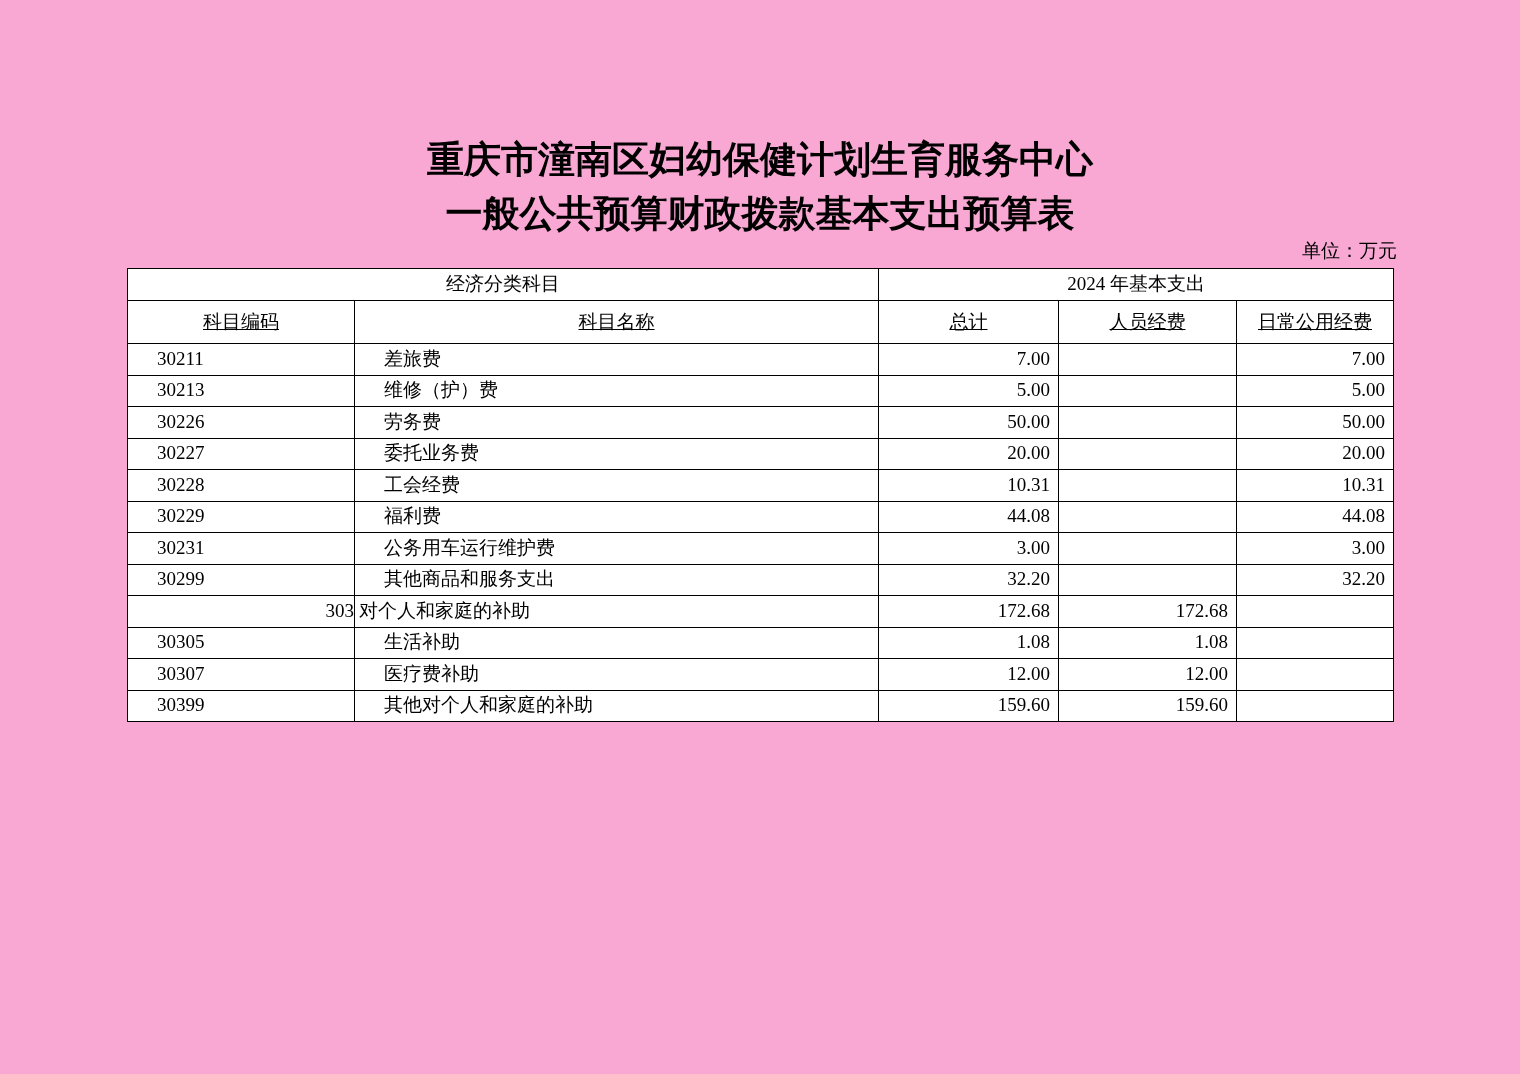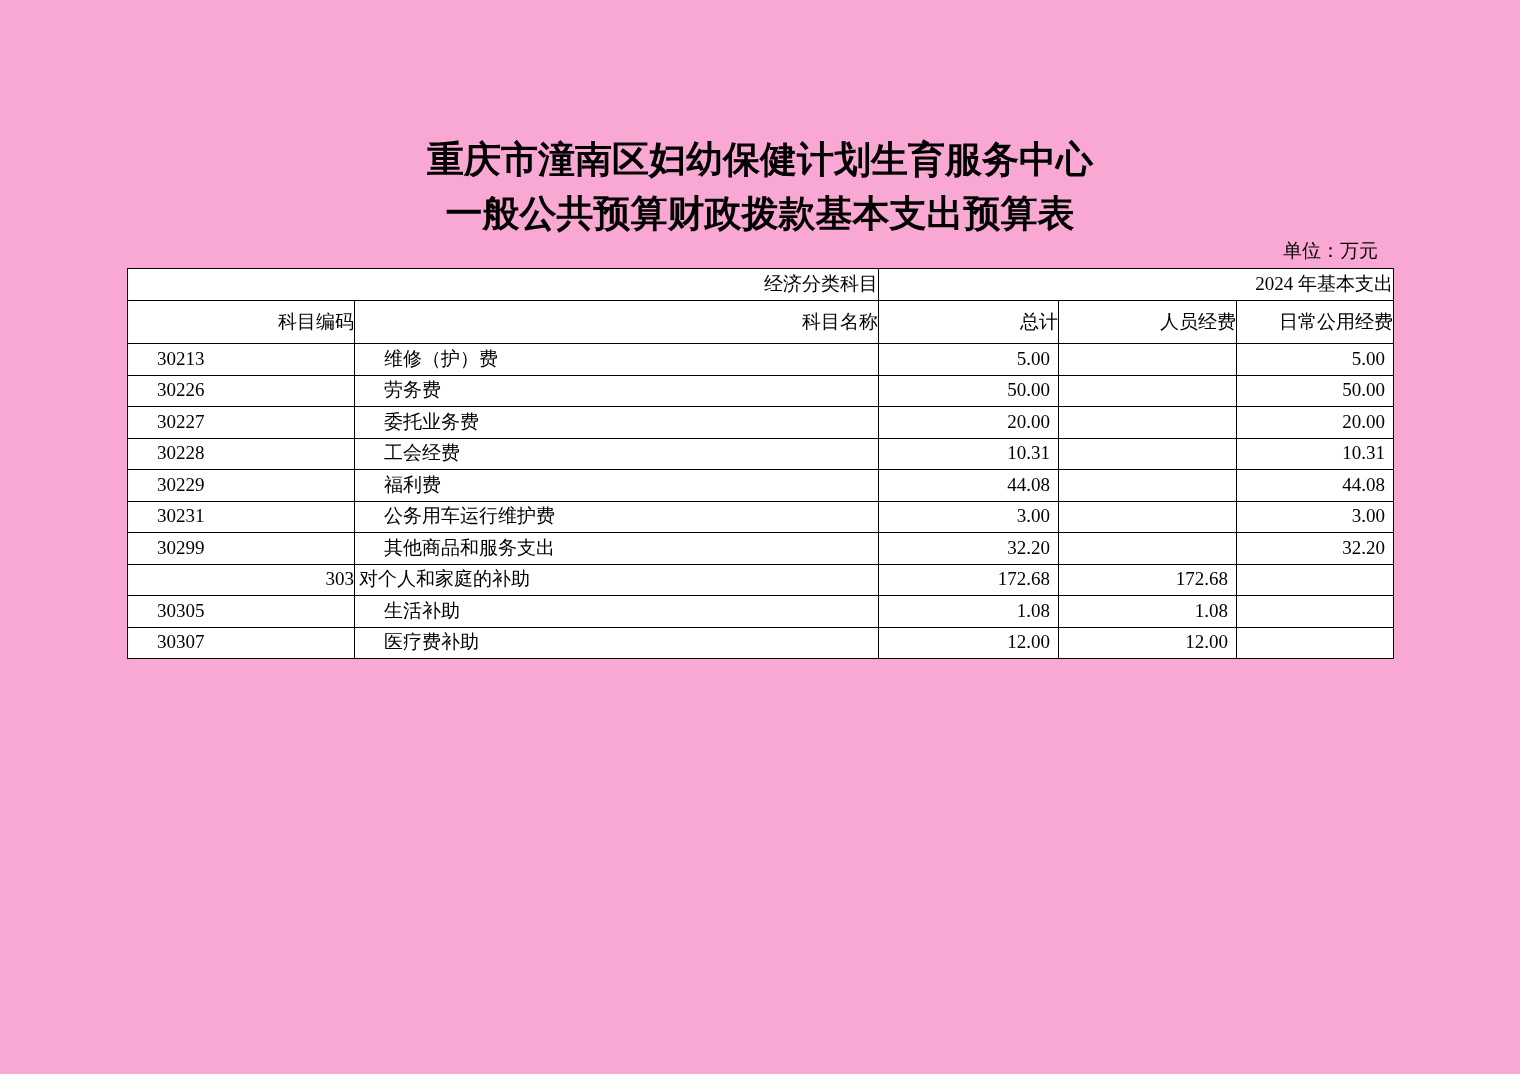--- a/index.html
+++ b/index.html
@@ -17,21 +17,21 @@
     position: absolute; top: 138px; left: 0; width: 100%;
     text-align: center; font-size: 37px; font-weight: bold;
     letter-spacing: 0px; line-height: 44px;
   }
   .title-line2 {
     position: absolute; top: 192px; left: 0; width: 100%;
     text-align: center; font-size: 37px; font-weight: bold;
     line-height: 44px;
   }
   .unit-note {
-    position: absolute; top: 240px; right: 142px;
+    position: absolute; top: 240px; right: 123px;
     font-size: 19px; line-height: 22px;
   }
 
   table.budget {
     position: absolute; top: 268px; left: 127px;
     width: 1266px;
     border-collapse: collapse; table-layout: fixed;
     background: #ffffff;
   }
   table.budget col.c1 { width: 227px; }
@@ -41,24 +41,24 @@
   table.budget col.c5 { width: 157px; }
 
   table.budget th, table.budget td {
     border: 1px solid #000000;
     font-size: 19px; font-weight: normal;
     vertical-align: middle;
     white-space: nowrap; overflow: hidden;
     line-height: 1.1;
   }
   table.budget thead tr.group-row  { height: 32px; }
-  table.budget thead tr.column-row { height: 43px; }
+  table.budget thead tr.column-row { height: 43px; text-decoration: underline; }
   table.budget tbody tr { height: 31.5px; }
 
-  table.budget th { text-align: right; }
+  table.budget th { text-align: center; }
 
   td.code { text-align: left; padding-left: 29px; }
   td.name { text-align: left; padding-left: 29px; }
   tr.lv1 td.code { padding-left: 9px; text-align: right; }
   tr.lv1 td.name { padding-left: 4px; }
   td.num { text-align: right; padding-right: 8px; }
 </style>
 </head>
 <body>
 
@@ -85,20 +85,27 @@
       </tr>
       <tr class="column-row">
         <th>科目编码</th>
         <th>科目名称</th>
         <th>总计</th>
         <th>人员经费</th>
         <th>日常公用经费</th>
       </tr>
     </thead>
     <tbody>
+        <tr class="lv2">
+          <td class="code">30211</td>
+          <td class="name">差旅费</td>
+          <td class="num">7.00</td>
+          <td class="num"></td>
+          <td class="num">7.00</td>
+        </tr>
         <tr class="lv2">
           <td class="code">30213</td>
           <td class="name">维修（护）费</td>
           <td class="num">5.00</td>
           <td class="num"></td>
           <td class="num">5.00</td>
         </tr>
         <tr class="lv2">
           <td class="code">30226</td>
           <td class="name">劳务费</td>
@@ -155,16 +162,23 @@
           <td class="num">1.08</td>
           <td class="num"></td>
         </tr>
         <tr class="lv2">
           <td class="code">30307</td>
           <td class="name">医疗费补助</td>
           <td class="num">12.00</td>
           <td class="num">12.00</td>
           <td class="num"></td>
         </tr>
+        <tr class="lv2">
+          <td class="code">30399</td>
+          <td class="name">其他对个人和家庭的补助</td>
+          <td class="num">159.60</td>
+          <td class="num">159.60</td>
+          <td class="num"></td>
+        </tr>
       </tbody>
   </table>
 
 </div>
 
 </body></html>

